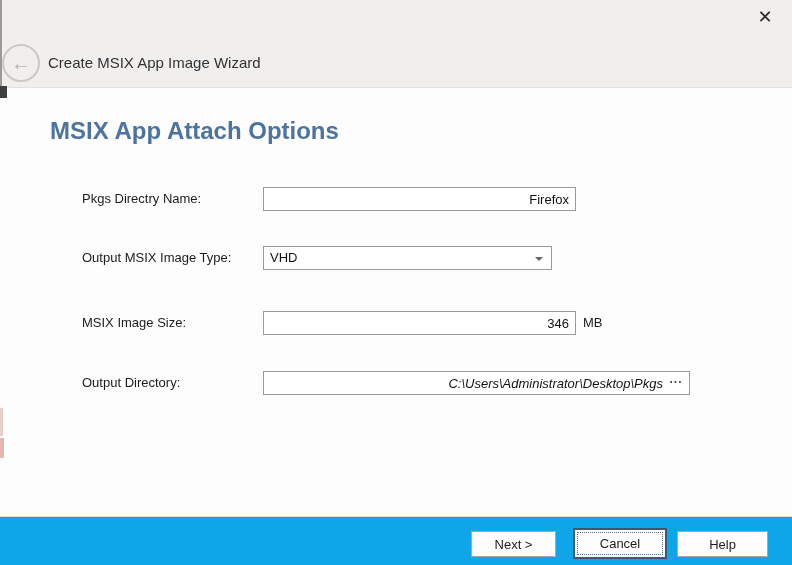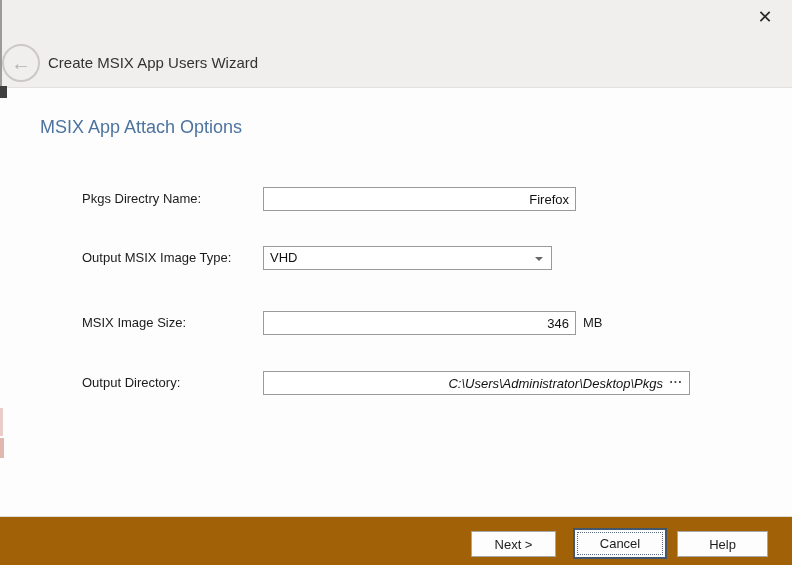--- a/index.html
+++ b/index.html
@@ -23,21 +23,21 @@
     position:absolute;left:48px;top:54px;font-size:15px;color:#333333;
   }
   .close-btn{
     position:absolute;right:14px;top:4px;width:26px;height:26px;
     display:flex;align-items:center;justify-content:center;
     font-size:18px;color:#2b2b2b;cursor:pointer;
   }
   
   .content{position:absolute;left:0;top:89px;width:792px;height:427px;background:#fdfdfd;}
   .page-title{
-    position:absolute;left:40px;top:28px;font-size:18px;font-weight:400;
+    position:absolute;left:50px;top:28px;font-size:24px;font-weight:700;
   }
   .row{position:absolute;left:0;width:792px;height:24px;}
   .row-label{
     position:absolute;left:82px;top:0;height:24px;line-height:24px;
     font-size:13px;color:#1c1c1c;white-space:nowrap;
   }
   .txt-input{
     position:absolute;left:263px;top:0;height:24px;width:313px;
     border:1px solid #9a9a9a;background:#ffffff;font-size:13px;color:#111;
     padding:0 6px;outline:none;text-align:right;
@@ -66,21 +66,21 @@
     display:flex;align-items:flex-start;justify-content:center;
     font-size:12px;font-weight:bold;color:#444;letter-spacing:1px;
     line-height:12px;cursor:pointer;
   }
   .info-text{
     position:absolute;left:82px;top:351px;font-size:13px;color:#1c1c1c;
   }
   
   .footer{
     position:absolute;left:0;top:516px;width:792px;height:49px;
-    background:#a16207;border-top:1px solid #dfdddc;
+    background:#0ea5e9;border-top:1px solid #dfdddc;
   }
   .btn{
     position:absolute;top:14px;height:26px;background:#fdfdfd;
     border:1px solid #a7a7a7;font-size:13px;color:#1c1c1c;
     display:flex;align-items:center;justify-content:center;cursor:pointer;
   }
   .btn-next{left:471px;width:85px;}
   .btn-help{left:677px;width:91px;}
   .btn-cancel{
     position:absolute;left:573px;top:11px;width:94px;height:31px;
@@ -98,21 +98,21 @@
 </style>
 </head>
 <body>
 
 <div class="window">
 
   <div class="header">
     <div class="back-btn">
       <span>←</span>
     </div>
-    <div class="hdr-title">Create MSIX App Users Wizard</div>
+    <div class="hdr-title">Create MSIX App Image Wizard</div>
     <div class="close-btn">
       <span>✕</span>
     </div>
   </div>
 
   <div class="content">
     <div class="page-title" style="color:#4d739f;">MSIX App Attach Options</div>
 
     <div class="row" style="top:98px;">
       <div class="row-label">Pkgs Directry Name:</div>

